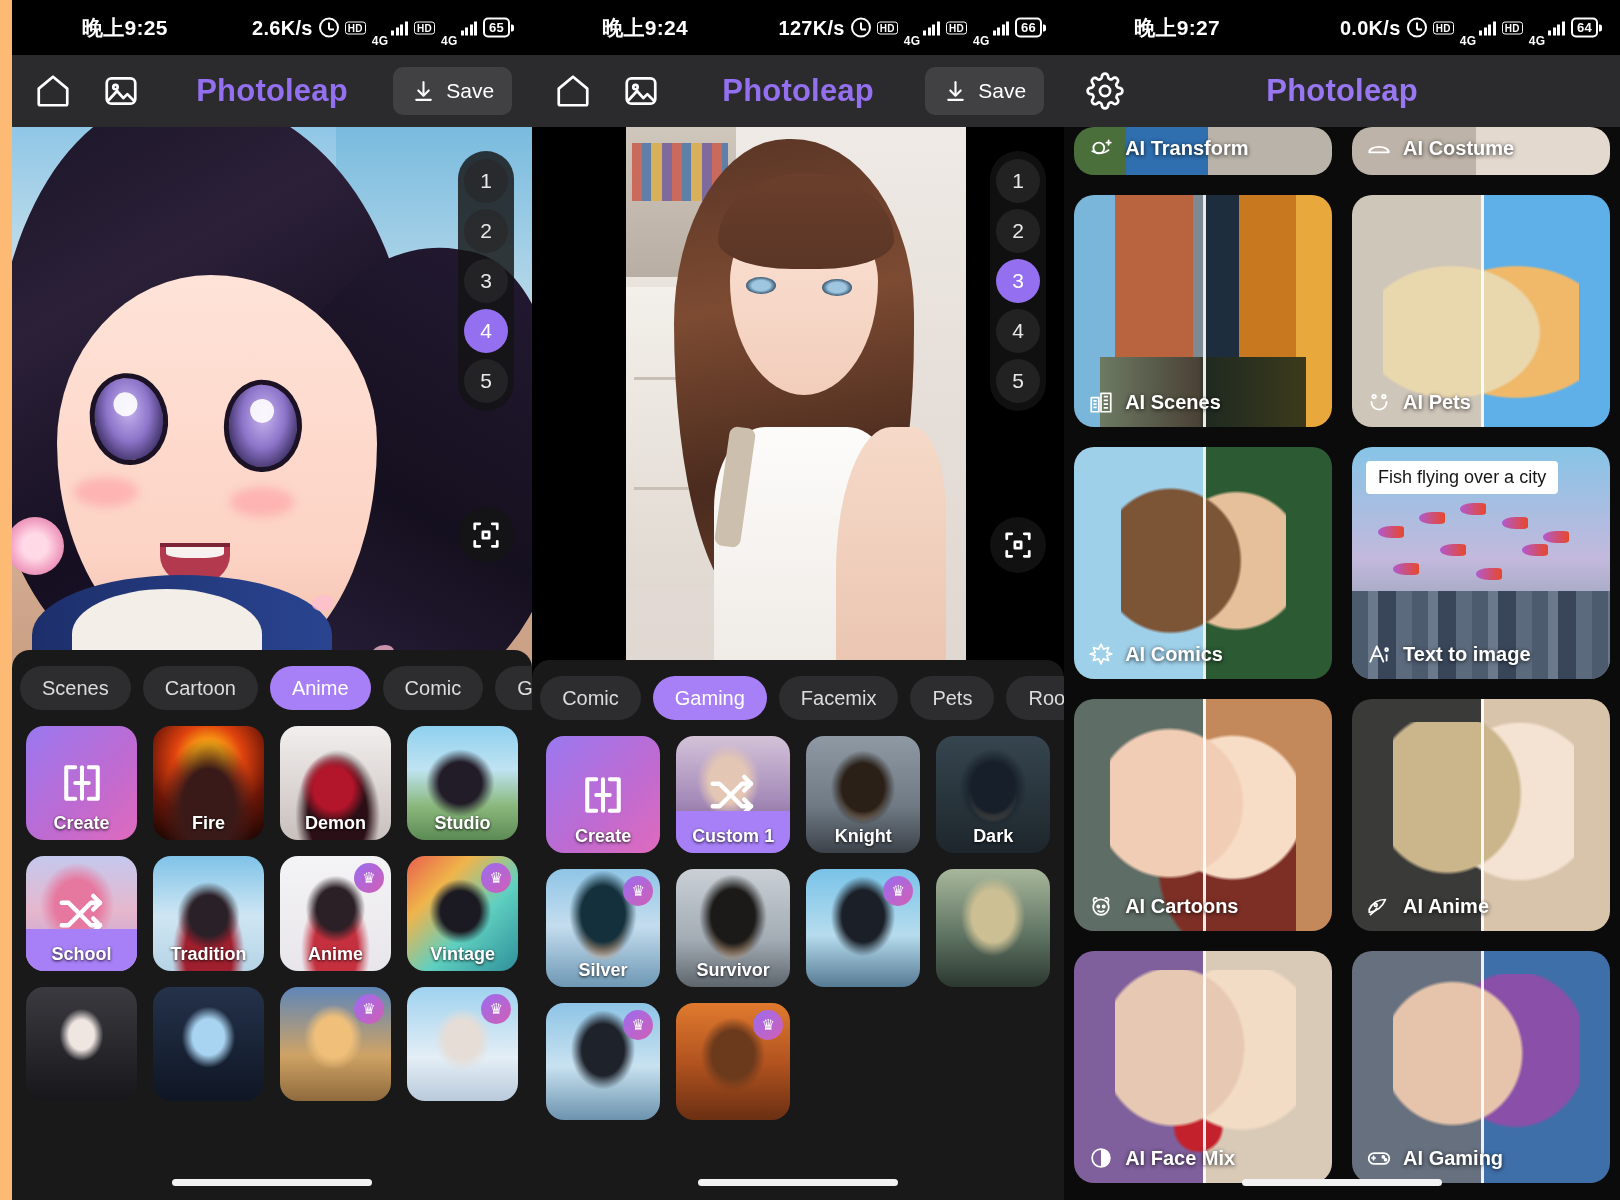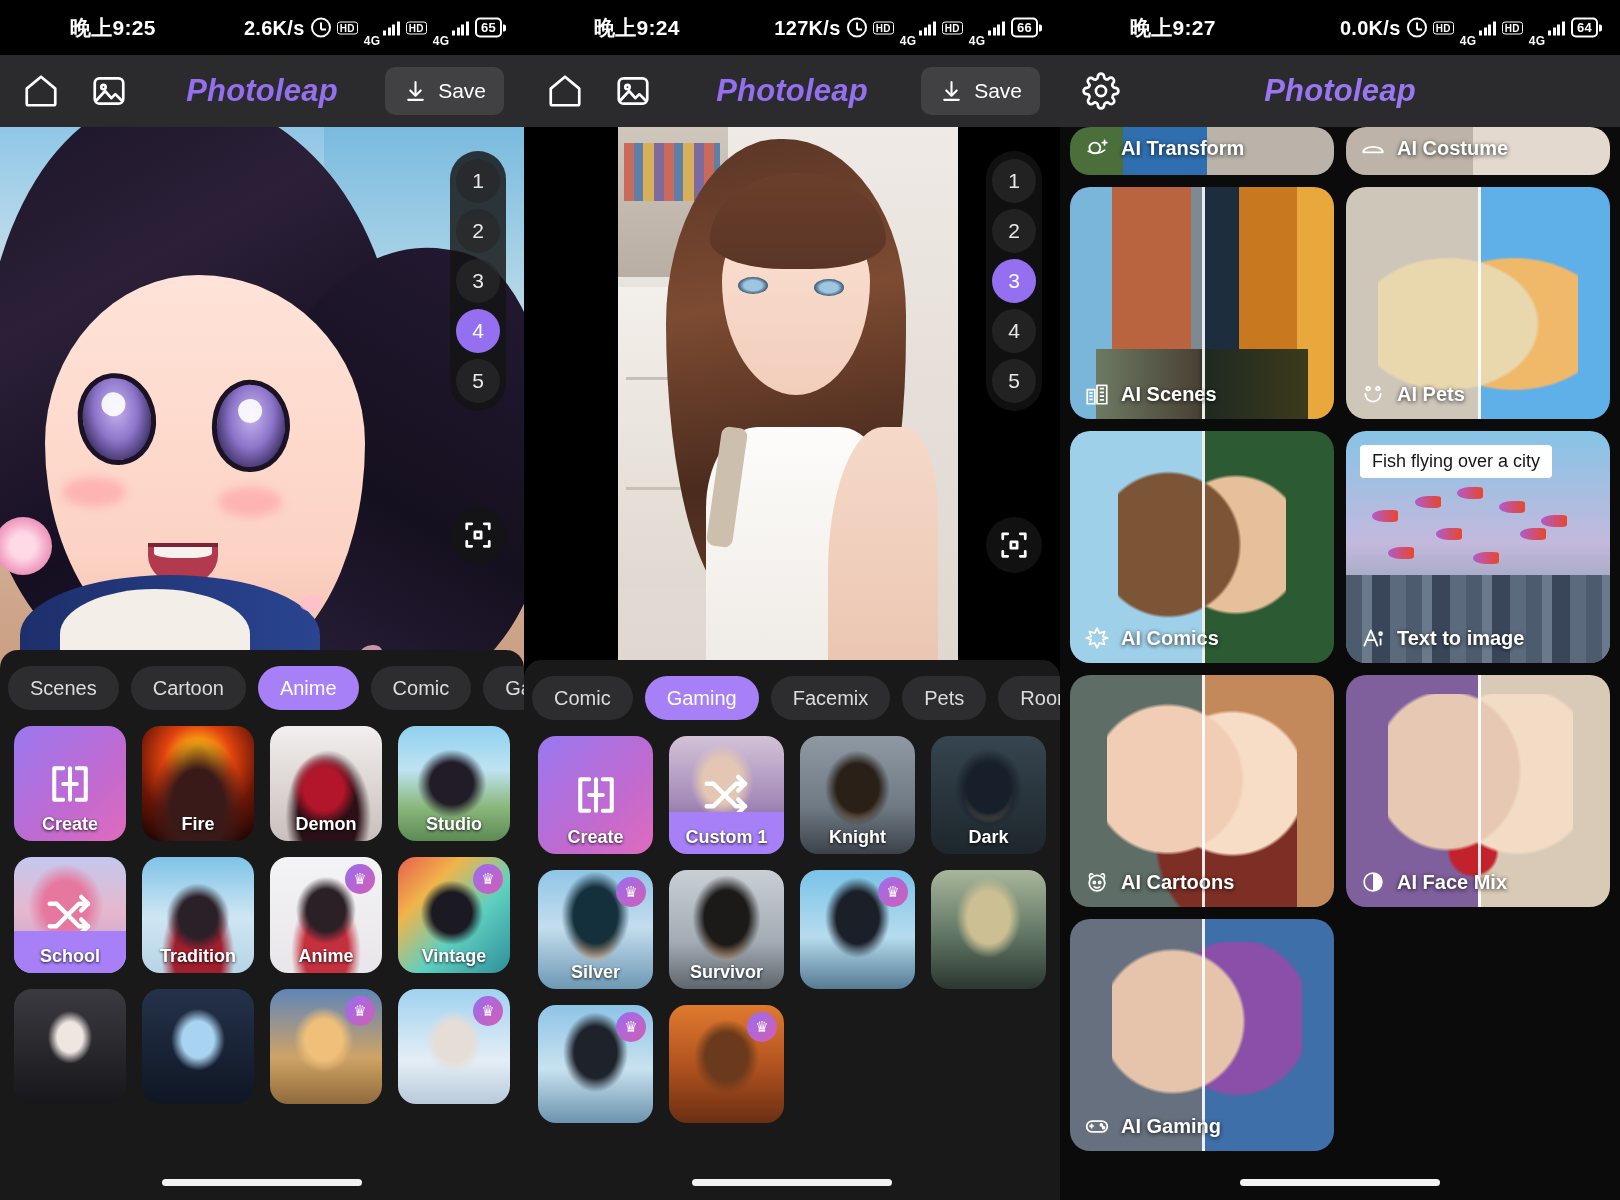--- a/index.html
+++ b/index.html
@@ -1,21 +1,21 @@
 <!DOCTYPE html>
 <html><head>
 <meta charset="utf-8">
 <style>
   * { box-sizing: border-box; margin:0; padding:0; }
   html,body{
     width:1620px; height:1200px; overflow:hidden;
     background:#000;
     font-family:"Liberation Sans", sans-serif;
   }
-  .screen{ position:relative; width:1620px; height:1200px; display:flex; background:#fdba74;}
+  .screen{ position:relative; width:1620px; height:1200px; display:flex; background:#fdba74;padding-left:12px;}
 
   
   .panel{ position:relative; height:1200px; background:#0b0b0b; overflow:hidden; }
   .panel.p1{ width:524px; }
   .panel.p2{ width:536px; }
   .panel.p3{ width:560px; }
 
   
   .statusbar{
     height:55px; background:#000; color:#fff;
@@ -44,21 +44,20 @@
     height:72px; background:#2b2b2d;
     display:flex; align-items:center; position:relative;
   }
   .appbar .icons{ display:flex; align-items:center; gap:30px; margin-left:22px; }
   .hdr-icon{ width:38px;height:38px;color:#fff;cursor:pointer; }
   .hdr-icon svg{width:100%;height:100%;display:block;}
   .brand{
     position:absolute; left:0; right:0; text-align:center;
     color:#9470f0; font-size:31px; font-weight:bold; letter-spacing:.2px;
     pointer-events:none;
-    font-style:italic;
   }
   .p3 .brand{ color:#9a77f2; }
   .save-btn{
     position:absolute; right:20px; top:50%; transform:translateY(-50%);
     background:#414143; border-radius:10px; height:48px; padding:0 18px;
     display:flex; align-items:center; gap:10px; color:#fff;
     font-size:21px; cursor:pointer;
   }
   .save-btn svg{width:25px;height:25px;}
 
@@ -232,21 +231,21 @@
   .tile .glyph svg{ width:54px;height:54px; }
 
   
   .home-ind{
     position:absolute; left:50%; transform:translateX(-50%); bottom:14px;
     width:200px; height:7px; border-radius:4px; background:#f2f2f2;
   }
 
   
   .feat-scroll{ position:absolute; left:0; right:0; top:127px; bottom:0; padding:0 10px; }
-  .feat-grid{ display:grid; grid-template-columns:1fr 1fr; gap:12px; }
+  .feat-grid{ display:grid; grid-template-columns:1fr 1fr; gap:20px; }
   .fcard{ position:relative; border-radius:20px; overflow:hidden; cursor:pointer; }
   .fcard.clip{ height:48px; }
   .fcard.full{ height:232px; }
   .fcard .img{ position:absolute; inset:0; }
   .fcard .tagrow{
     position:absolute; left:14px; bottom:12px; display:flex; align-items:center; gap:11px;
     color:#fff; font-size:20px; font-weight:bold; text-shadow:0 1px 4px rgba(0,0,0,.8);
   }
   .fcard.clip .tagrow{ bottom:auto; top:8px; }
   .fcard .tagrow svg{ width:26px;height:26px; flex:0 0 auto;}
@@ -853,20 +852,32 @@
                 <path d="M5.5 8.5C4 6 6 3.5 8 5"></path>
                 <path d="M18.5 8.5C20 6 18 3.5 16 5"></path>
                 <circle cx="9.5" cy="12.5" r="1"></circle>
                 <circle cx="14.5" cy="12.5" r="1"></circle>
                 <path d="M9.5 16.5c1.6 1.2 3.4 1.2 5 0"></path>
               </svg>
             <span>AI Cartoons</span>
           </div>
         </div>
 
+        <div class="fcard full">
+          <div class="img art-anime"></div>
+          <div class="split"></div>
+          <div class="tagrow">
+            <svg viewBox="0 0 24 24" fill="none" stroke="#fff" stroke-width="1.6" stroke-linecap="round" stroke-linejoin="round">
+                <path d="M3 15c3-6 9-9 15-9-3 7-8 11-15 12z"></path>
+                <circle cx="9" cy="11" r="1.3"></circle>
+                <path d="M4 20c2.5-1.5 4.5-3.5 6-6"></path>
+              </svg>
+            <span>AI Anime</span>
+          </div>
+        </div>
 
         <div class="fcard full">
           <div class="img art-face"></div>
           <div class="split"></div>
           <div class="tagrow">
             <svg viewBox="0 0 24 24" fill="none" stroke="#fff" stroke-width="1.6" stroke-linecap="round" stroke-linejoin="round">
                 <circle cx="12" cy="12" r="8.2"></circle>
                 <path d="M12 3.8a8.2 8.2 0 0 1 0 16.4z" fill="#fff" stroke="none"></path>
               </svg>
             <span>AI Face Mix</span>

